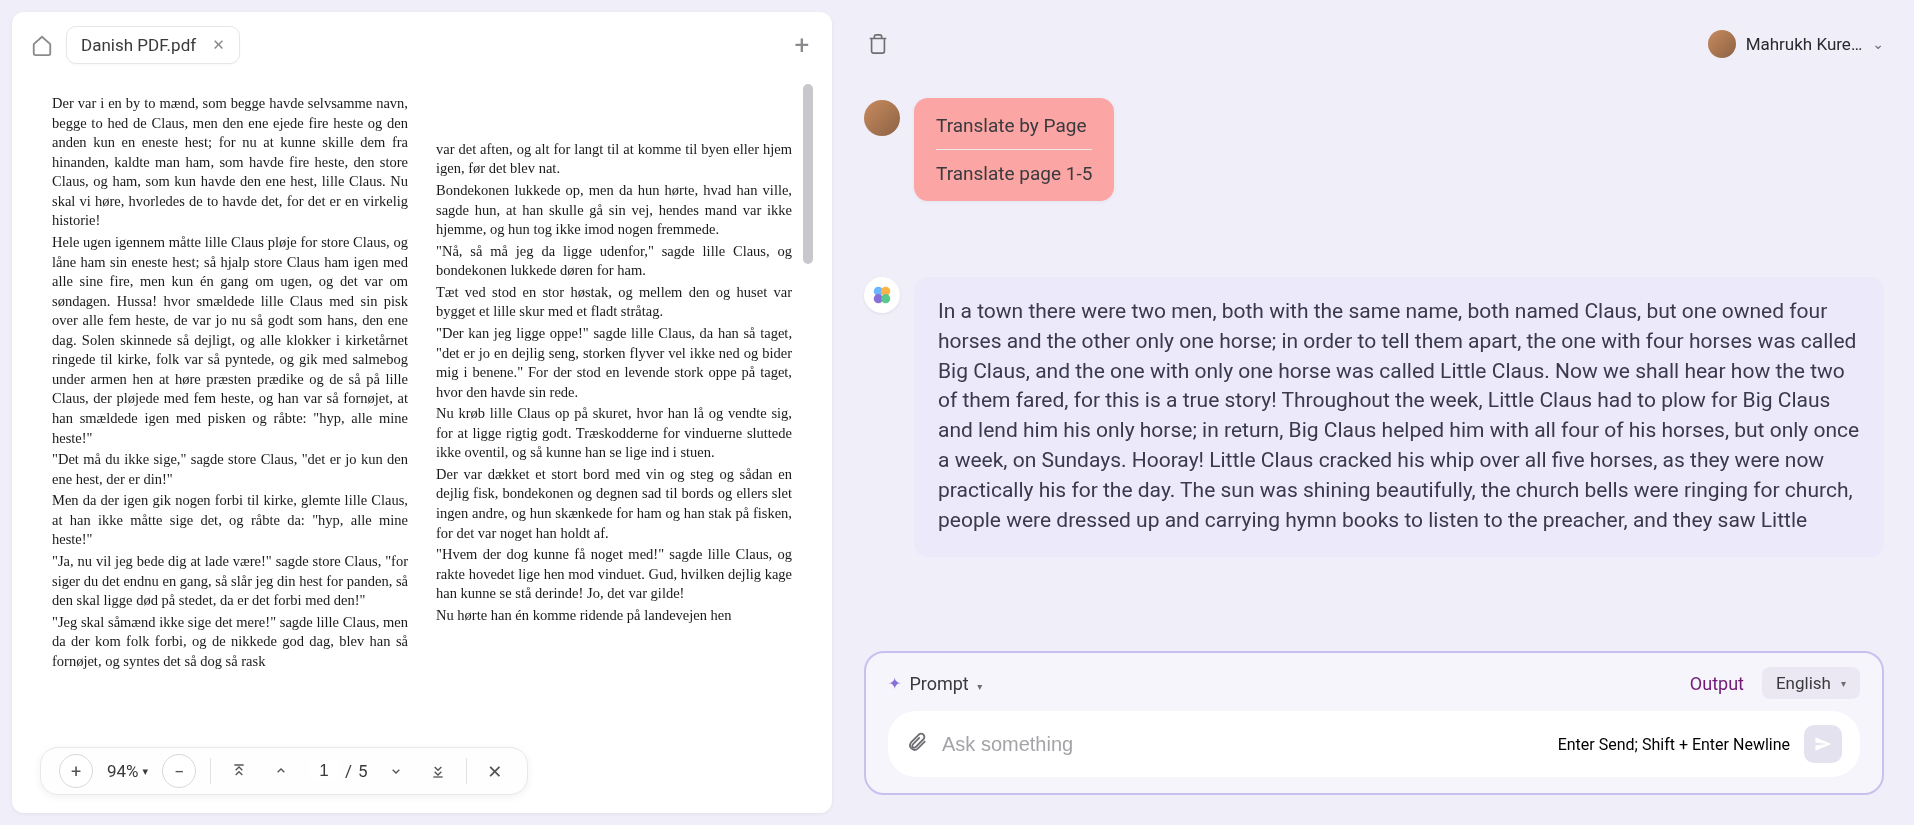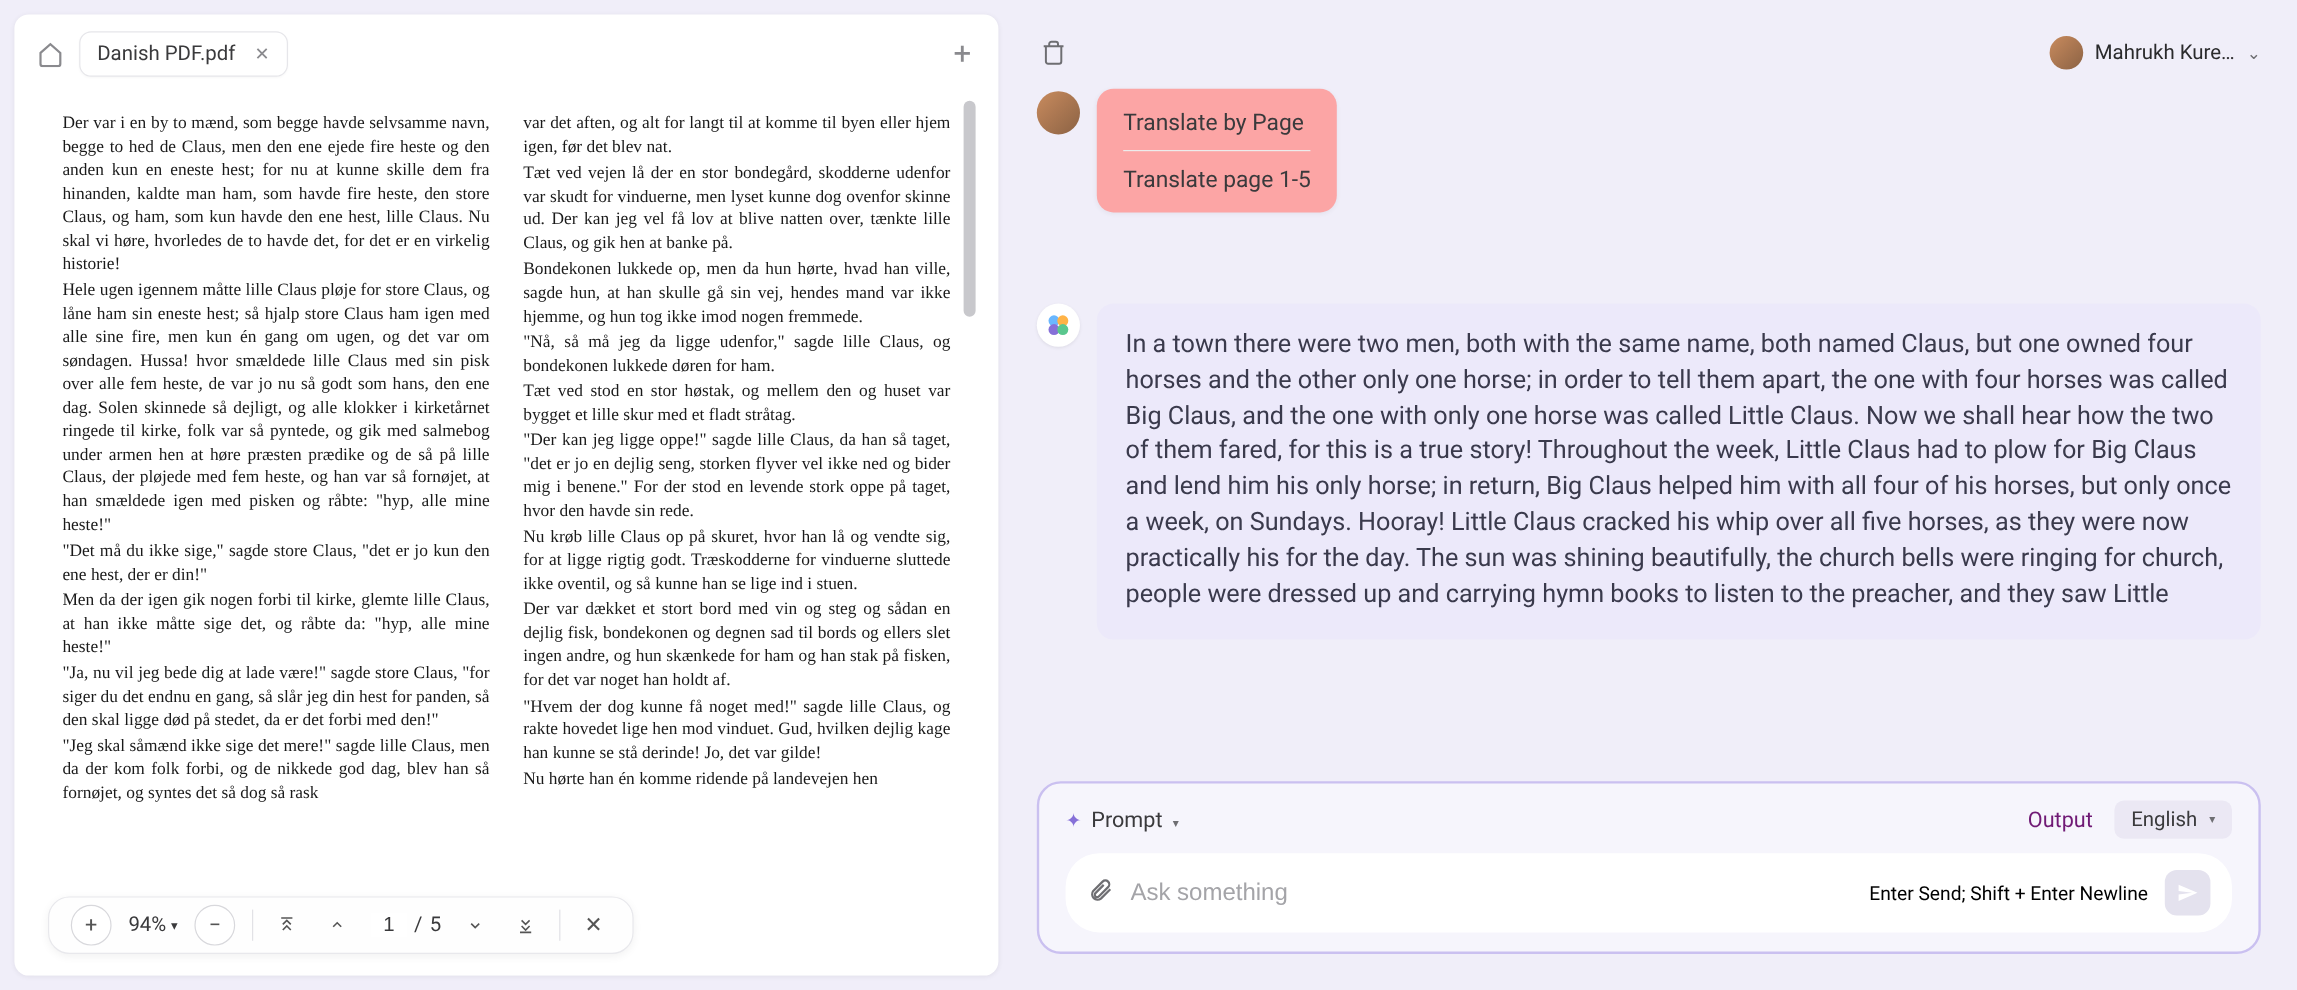--- a/index.html
+++ b/index.html
@@ -1,26 +1,26 @@
 <!DOCTYPE html>
 <html><head>
 <meta charset="utf-8">
 <style>
 * { margin: 0; padding: 0; box-sizing: border-box; }
 body { font-family: -apple-system, BlinkMacSystemFont, 'Segoe UI', Roboto, sans-serif; background: #f0eef9; width: 1914px; height: 825px; overflow: hidden; display: flex; gap: 14px; padding: 0; }
 .panel-left { width: 820px; background: #fff; border-radius: 12px; margin: 12px 0 12px 12px; box-shadow: 0 1px 4px rgba(0,0,0,0.06); display: flex; flex-direction: column; overflow: hidden; position: relative; }
-.panel-right { flex: 1; margin: 12px 12px 12px 0; display: flex; flex-direction: column; overflow: hidden; }
+.panel-right { flex: 1; margin: 12px 12px 12px 0; display: flex; flex-direction: column; overflow: hidden; gap: 24px; }
 .tab-bar { display: flex; align-items: center; padding: 14px 16px 10px 16px; gap: 10px; }
 .home-btn { width: 28px; height: 28px; display: flex; align-items: center; justify-content: center; color: #8a8a8e; cursor: pointer; }
 .tab { display: flex; align-items: center; gap: 10px; background: #fff; border: 1px solid #e6e6ea; border-radius: 10px; padding: 8px 14px; font-size: 17px; color: #3a3a3c; box-shadow: 0 1px 2px rgba(0,0,0,0.03); }
 .tab-close { color: #8a8a8e; font-size: 15px; cursor: pointer; margin-left: 6px; }
 .add-tab { margin-left: auto; width: 28px; height: 28px; display: flex; align-items: center; justify-content: center; color: #8a8a8e; font-size: 26px; cursor: pointer; }
 .pdf-view { flex: 1; overflow: hidden; position: relative; padding: 0 16px; }
 .pdf-page { background: #fff; height: 100%; padding: 20px 24px; position: relative; }
-.pdf-cols { display: flex; gap: 28px; font-family: 'Times New Roman', serif; font-size: 14.5px; line-height: 1.35; color: #1a1a1a; text-align: justify; }
+.pdf-cols { display: flex; gap: 28px; font-family: 'Times New Roman', serif; font-size: 14.5px; line-height: 1.35; color: #1a1a1a; text-align: justify; align-items: center; }
 .pdf-col { flex: 1; }
 .pdf-col p { margin-bottom: 2px; }
 .pdf-scroll-thumb { position: absolute; right: 3px; top: 10px; width: 10px; height: 180px; background: #c8c8cc; border-radius: 5px; }
 .pdf-toolbar { position: absolute; bottom: 18px; left: 28px; display: flex; align-items: center; gap: 14px; background: #fefefe; border: 1px solid #e8e8ec; border-radius: 18px; padding: 6px 18px; box-shadow: 0 2px 8px rgba(0,0,0,0.06); }
 .tb-icon-btn { width: 34px; height: 34px; border-radius: 50%; border: 1px solid #d8d8dc; display: flex; align-items: center; justify-content: center; color: #555; cursor: pointer; background: #fff; font-size: 18px; }
 .tb-plain { width: 28px; display: flex; align-items: center; justify-content: center; color: #555; cursor: pointer; font-size: 18px; }
 .tb-text { font-size: 17px; color: #3a3a3c; display: flex; align-items: center; gap: 4px; }
 .tb-div { width: 1px; height: 26px; background: #e2e2e6; }
 .page-input { display: flex; align-items: center; gap: 6px; font-size: 17px; color: #3a3a3c; }
 .page-input input { width: 30px; text-align: center; border: none; font-size: 17px; color: #3a3a3c; outline: none; }
@@ -78,21 +78,20 @@
         <div class="pdf-col" id="col1">
             <p>Der var i en by to mænd, som begge havde selvsamme navn, begge to hed de Claus, men den ene ejede fire heste og den anden kun en eneste hest; for nu at kunne skille dem fra hinanden, kaldte man ham, som havde fire heste, den store Claus, og ham, som kun havde den ene hest, lille Claus. Nu skal vi høre, hvorledes de to havde det, for det er en virkelig historie!</p>
             <p>Hele ugen igennem måtte lille Claus pløje for store Claus, og låne ham sin eneste hest; så hjalp store Claus ham igen med alle sine fire, men kun én gang om ugen, og det var om søndagen. Hussa! hvor smældede lille Claus med sin pisk over alle fem heste, de var jo nu så godt som hans, den ene dag. Solen skinnede så dejligt, og alle klokker i kirketårnet ringede til kirke, folk var så pyntede, og gik med salmebog under armen hen at høre præsten prædike og de så på lille Claus, der pløjede med fem heste, og han var så fornøjet, at han smældede igen med pisken og råbte: "hyp, alle mine heste!"</p>
             <p>"Det må du ikke sige," sagde store Claus, "det er jo kun den ene hest, der er din!"</p>
             <p>Men da der igen gik nogen forbi til kirke, glemte lille Claus, at han ikke måtte sige det, og råbte da: "hyp, alle mine heste!"</p>
             <p>"Ja, nu vil jeg bede dig at lade være!" sagde store Claus, "for siger du det endnu en gang, så slår jeg din hest for panden, så den skal ligge død på stedet, da er det forbi med den!"</p>
             <p>"Jeg skal såmænd ikke sige det mere!" sagde lille Claus, men da der kom folk forbi, og de nikkede god dag, blev han så fornøjet, og syntes det så dog så rask</p>
           </div>
         <div class="pdf-col" id="col2">
             <p>var det aften, og alt for langt til at komme til byen eller hjem igen, før det blev nat.</p>
-            <p>Tæt ved vejen lå der en stor bondegård, skodderne udenfor var skudt for vinduerne, men lyset kunne dog ovenfor skinne ud. Der kan jeg vel få lov at blive natten over, tænkte lille Claus, og gik hen at banke på.</p>
             <p>Bondekonen lukkede op, men da hun hørte, hvad han ville, sagde hun, at han skulle gå sin vej, hendes mand var ikke hjemme, og hun tog ikke imod nogen fremmede.</p>
             <p>"Nå, så må jeg da ligge udenfor," sagde lille Claus, og bondekonen lukkede døren for ham.</p>
             <p>Tæt ved stod en stor høstak, og mellem den og huset var bygget et lille skur med et fladt stråtag.</p>
             <p>"Der kan jeg ligge oppe!" sagde lille Claus, da han så taget, "det er jo en dejlig seng, storken flyver vel ikke ned og bider mig i benene." For der stod en levende stork oppe på taget, hvor den havde sin rede.</p>
             <p>Nu krøb lille Claus op på skuret, hvor han lå og vendte sig, for at ligge rigtig godt. Træskodderne for vinduerne sluttede ikke oventil, og så kunne han se lige ind i stuen.</p>
             <p>Der var dækket et stort bord med vin og steg og sådan en dejlig fisk, bondekonen og degnen sad til bords og ellers slet ingen andre, og hun skænkede for ham og han stak på fisken, for det var noget han holdt af.</p>
             <p>"Hvem der dog kunne få noget med!" sagde lille Claus, og rakte hovedet lige hen mod vinduet. Gud, hvilken dejlig kage han kunne se stå derinde! Jo, det var gilde!</p>
             <p>Nu hørte han én komme ridende på landevejen hen</p>
           </div>
       </div>

